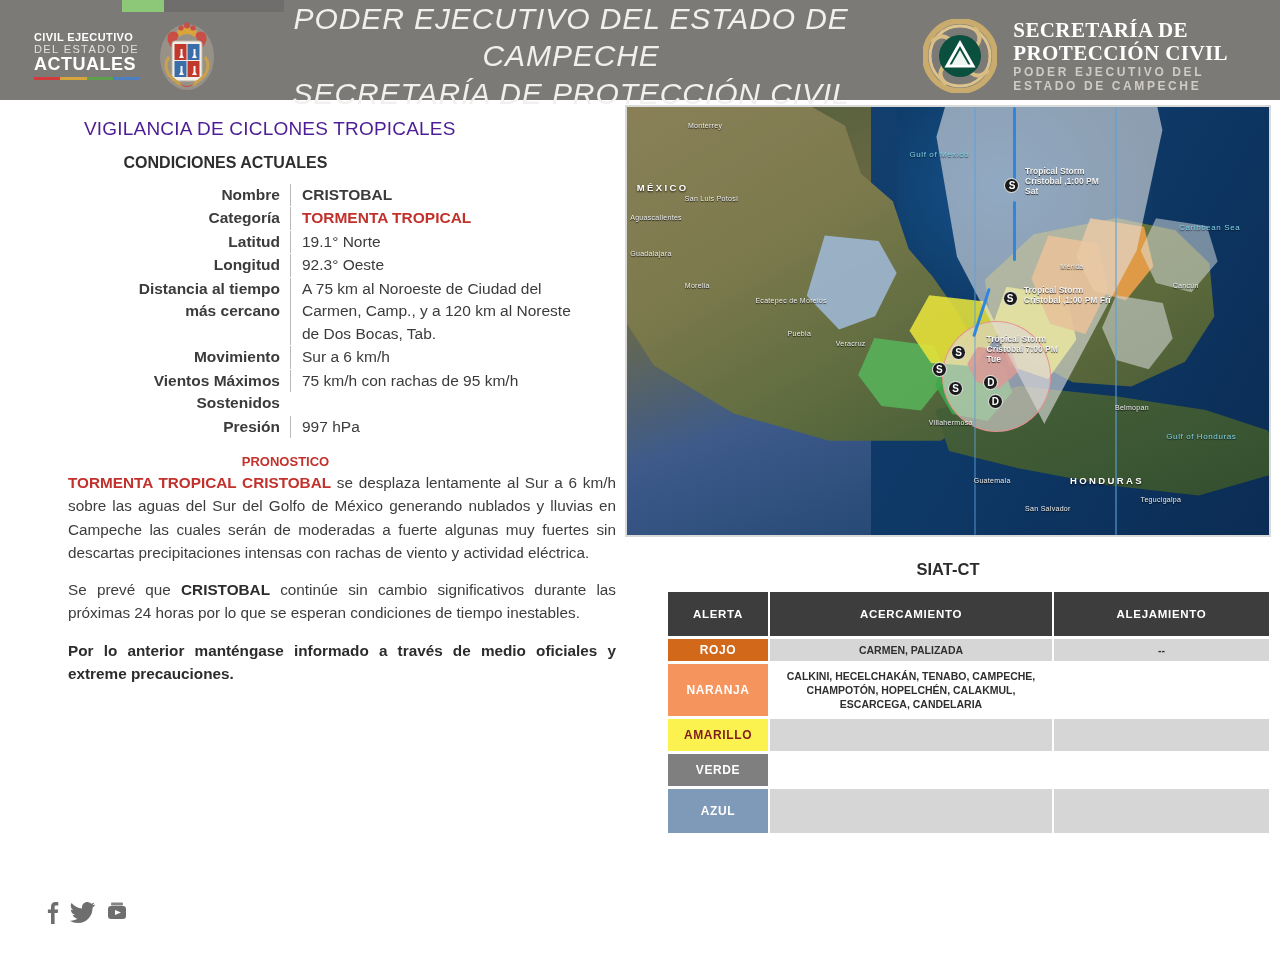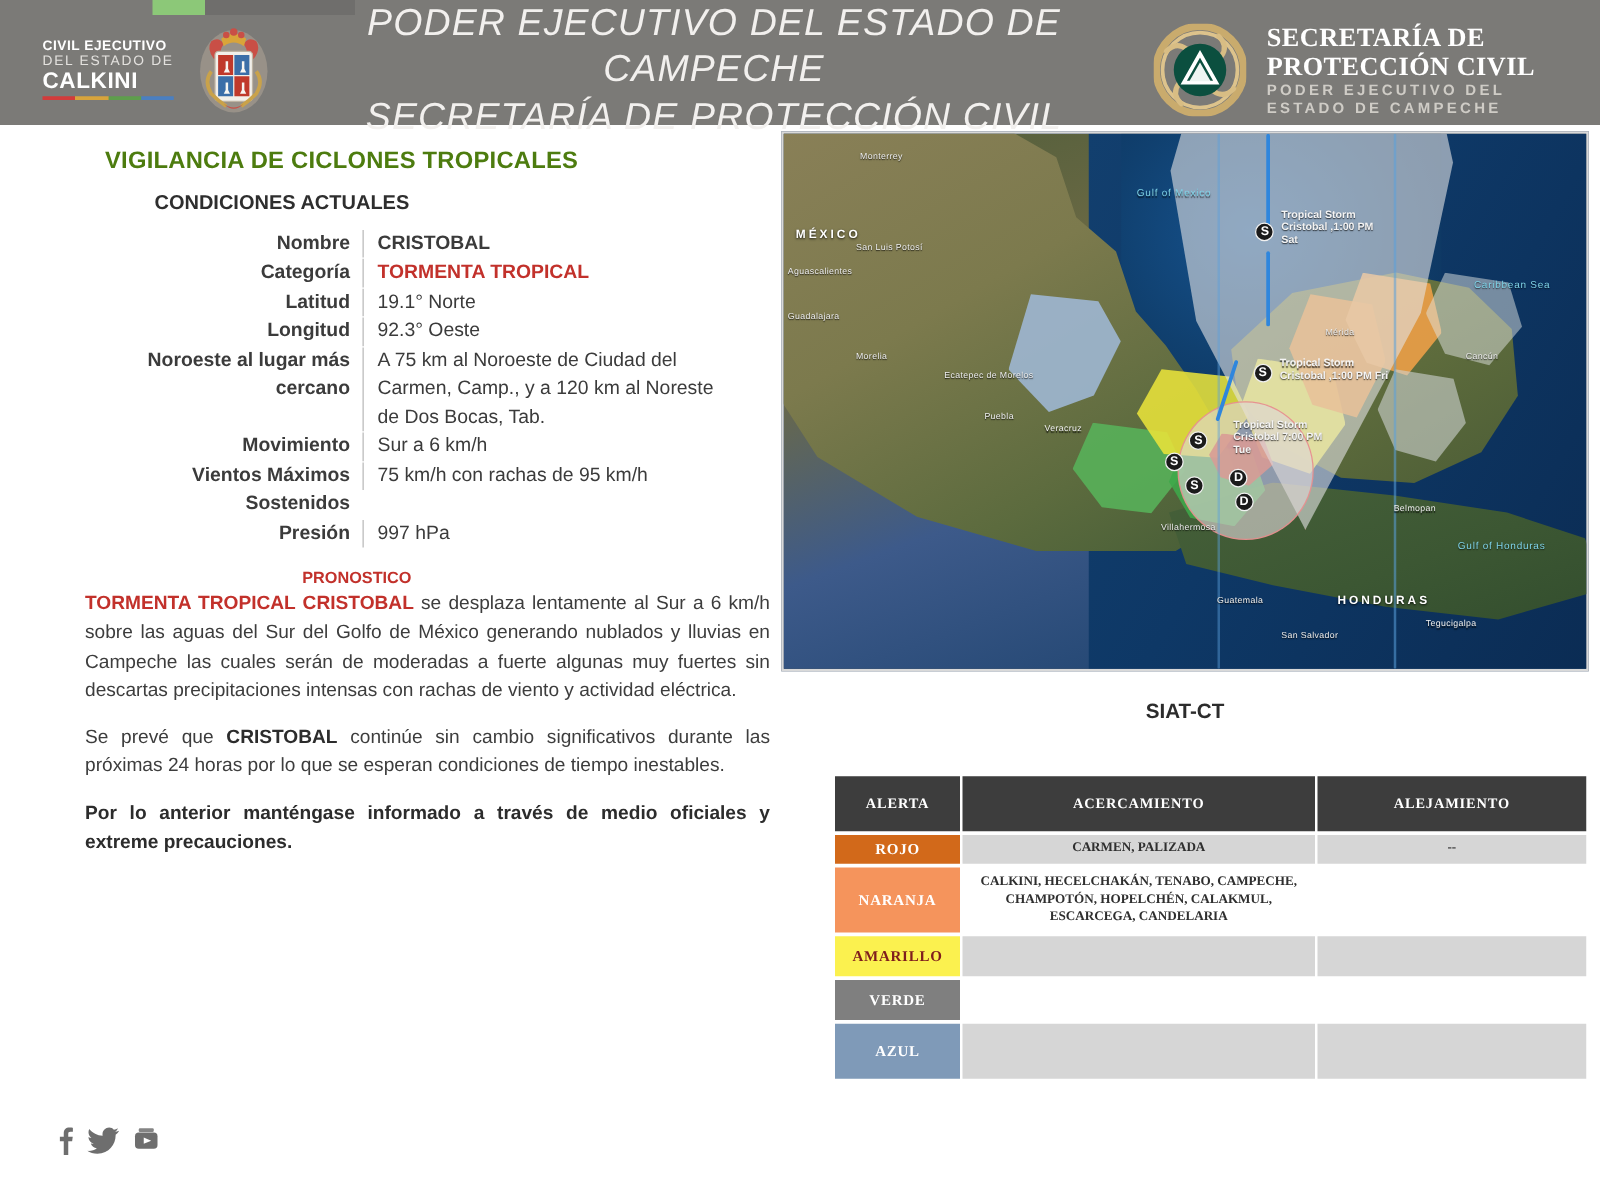--- a/index.html
+++ b/index.html
@@ -47,21 +47,21 @@
     font-family:"Liberation Serif", serif; font-weight:bold; font-size:21px; letter-spacing:0.4px;
   }
   .pc-text .p3, .pc-text .p4 {
     font-size:12px; letter-spacing:2.6px; color:#cfccc6; font-weight:bold; margin-top:1px;
   }
 
   
   .left-col { position:absolute; left:0; top:100px; width:625px; height:858px; padding:0 14px 0 0; }
 
   .title-main {
-    margin:18px 0 0 84px; font-size:19px; font-weight:bold; color:#4d7c0f; letter-spacing:0.2px;
+    margin:18px 0 0 84px; font-size:19px; font-weight:normal; color:#4c1d95; letter-spacing:0.2px;
   }
   .title-date {
     margin:10px 0 0 0; font-size:15px; font-weight:bold; color:#3a3a3a; text-align:center;
     padding-right:186px;
   }
   .title-sub {
     margin:14px 0 0 0; font-size:16px; font-weight:bold; color:#2e2e2e; text-align:center;
     padding-right:160px;
   }
 
@@ -199,22 +199,22 @@
     position:absolute; color:#7fd3e8; font-size:8px; letter-spacing:.6px;
     text-shadow:0 1px 1px rgba(0,0,0,.7); white-space:pre-line; text-align:center;
   }
 
   
   .siat-title {
     position:absolute; left:0; top:455px; width:646px; text-align:center;
     font-size:16.5px; font-weight:bold; color:#2c2c2c;
   }
   .siat-table {
-    position:absolute; left:41px; top:513px; width:605px;
-    border-collapse:separate; border-spacing:2px 3px; table-layout:fixed;font-family:Liberation Serif, serif;
+    position:absolute; left:41px; top:484px; width:605px;
+    border-collapse:separate; border-spacing:2px 3px; table-layout:fixed;
   }
   .siat-table th, .siat-table td { padding:4px 6px; vertical-align:middle; }
   .siat-table th {
     background:#3d3d3d; color:#ffffff; font-size:11.5px; font-weight:bold;
     letter-spacing:.7px; height:44px;
   }
   .col-alerta { width:100px; }
   .col-acerca { width:282px; }
   .col-aleja  { width:215px; }
   .alert-cell {
@@ -243,21 +243,21 @@
     <div class="green-tab"></div>
     <div class="gray-tab"></div>
   </div>
 
   <div class="header">
 
     <div class="header-left">
       <div class="camp-wordmark">
         <div class="l1">CIVIL EJECUTIVO</div>
         <div class="l2">DEL ESTADO DE</div>
-        <div class="l3">CALKINI</div>
+        <div class="l3">ACTUALES</div>
         <div class="camp-rule">
           <i></i>
             <i></i>
             <i></i>
             <i></i>
         </div>
       </div>
       <div class="coat">
         <svg width="64" height="74" viewBox="0 0 64 74">
           <ellipse cx="32" cy="38" rx="27" ry="33" fill="#d9c7ae" opacity="0.30"></ellipse>
@@ -327,21 +327,21 @@
       </div>
       <div class="fact-row">
         <div class="fact-label">Latitud</div>
         <div class="fact-value">19.1° Norte</div>
       </div>
       <div class="fact-row">
         <div class="fact-label">Longitud</div>
         <div class="fact-value">92.3° Oeste</div>
       </div>
       <div class="fact-row">
-        <div class="fact-label">Noroeste al lugar más cercano</div>
+        <div class="fact-label">Distancia al tiempo más cercano</div>
         <div class="fact-value">A 75 km al Noroeste de Ciudad del Carmen, Camp., y a 120 km al Noreste de Dos Bocas, Tab.</div>
       </div>
       <div class="fact-row">
         <div class="fact-label">Movimiento</div>
         <div class="fact-value">Sur a 6 km/h</div>
       </div>
       <div class="fact-row">
         <div class="fact-label">Vientos Máximos Sostenidos</div>
         <div class="fact-value">75 km/h con rachas de 95 km/h</div>
       </div>

